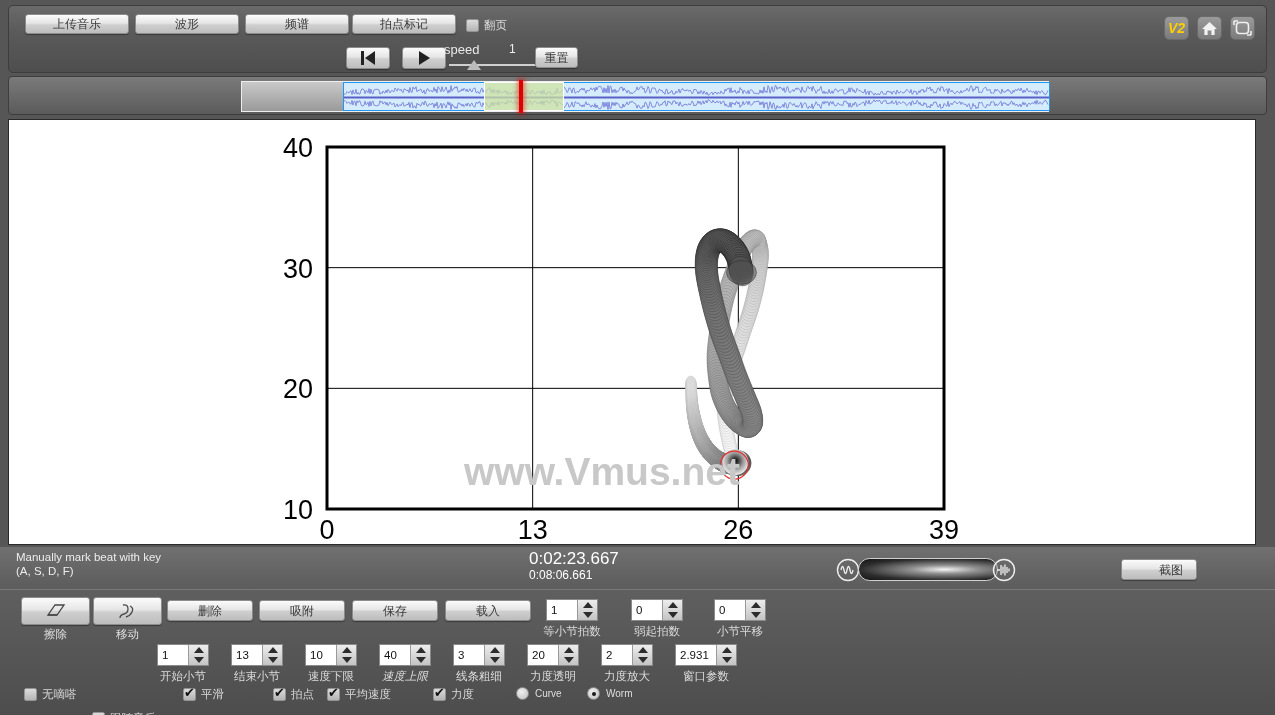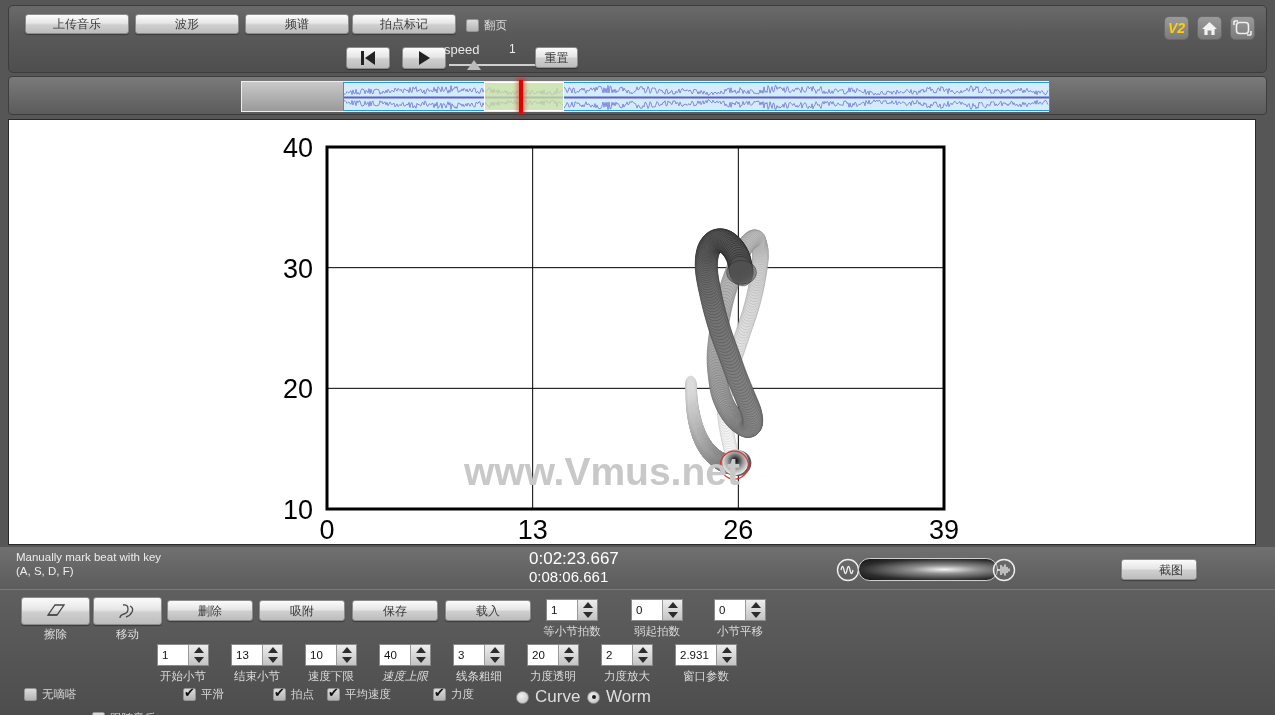--- a/index.html
+++ b/index.html
@@ -115,21 +115,21 @@
     position:absolute; left:455px; top:330px;
     font-size:39px; font-weight:bold; color:#c8c8c8;
     letter-spacing:0px; user-select:none;
   }
 
   
   #statusBar { position:absolute; left:0; top:547px; width:1275px; height:42px;
     background: linear-gradient(to bottom,#707070,#5c5c5c); }
   #hintText { position:absolute; left:16px; top:3px; font-size:11.5px; color:#ededed; line-height:14px; }
   #timeNow { position:absolute; left:529px; top:2px; font-size:17px; color:#ffffff; }
-  #timeTotal { position:absolute; left:529px; top:21px; font-size:15px; color:#ffffff; }
+  #timeTotal { position:absolute; left:529px; top:21px; font-size:12px; color:#ffffff; }
 
   #volIconL { position:absolute; left:836px; top:558px; width:24px; height:24px; }
   #volSlider { position:absolute; left:858px; top:558px; width:140px; height:23px;
     border-radius:12px; border:1px solid #cfcfcf;
     background: radial-gradient(ellipse at 62% 50%, #f4f4f4 0%, #8f8f8f 28%, #2d2d2d 70%, #121212 100%); }
   #volIconR { position:absolute; left:992px; top:558px; width:24px; height:24px; }
   #shotBtn { position:absolute; left:1121px; top:559px; width:76px; height:21px;padding-left:24px; }
 
   
   #bottomBar { position:absolute; left:0; top:589px; width:1275px; height:126px;
@@ -155,21 +155,21 @@
   .ar-up { width:0;height:0;border-left:5px solid transparent;border-right:5px solid transparent;border-bottom:6px solid #2c2c2c; }
   .ar-dn { width:0;height:0;border-left:5px solid transparent;border-right:5px solid transparent;border-top:6px solid #2c2c2c; }
   .spincap { position:absolute; font-size:11.5px; color:#dcdcdc; text-align:center; width:76px; }
 
   .radio { position:absolute; display:inline-flex; align-items:center; gap:6px; }
   .rbox { width:13px;height:13px;border-radius:50%;
     background: radial-gradient(circle at 40% 35%, #f0f0f0, #bdbdbd);
     border:1px solid #8f8f8f; position:relative; flex:none;}
   .rbox.sel::after { content:""; position:absolute; left:3.5px; top:3.5px;
     width:4px;height:4px;border-radius:50%;background:#1c1c1c; }
-  .rlabel { font-size:17px; color:#dedede; }
+  .rlabel { font-size:10px; color:#dedede; }
 </style>
 </head>
 <body>
 
 <div id="app">
 
   <div id="topPanel">
 
     <div class="btn topbtn" id="tb0">上传音乐</div>
     <div class="btn topbtn" id="tb1">波形</div>

